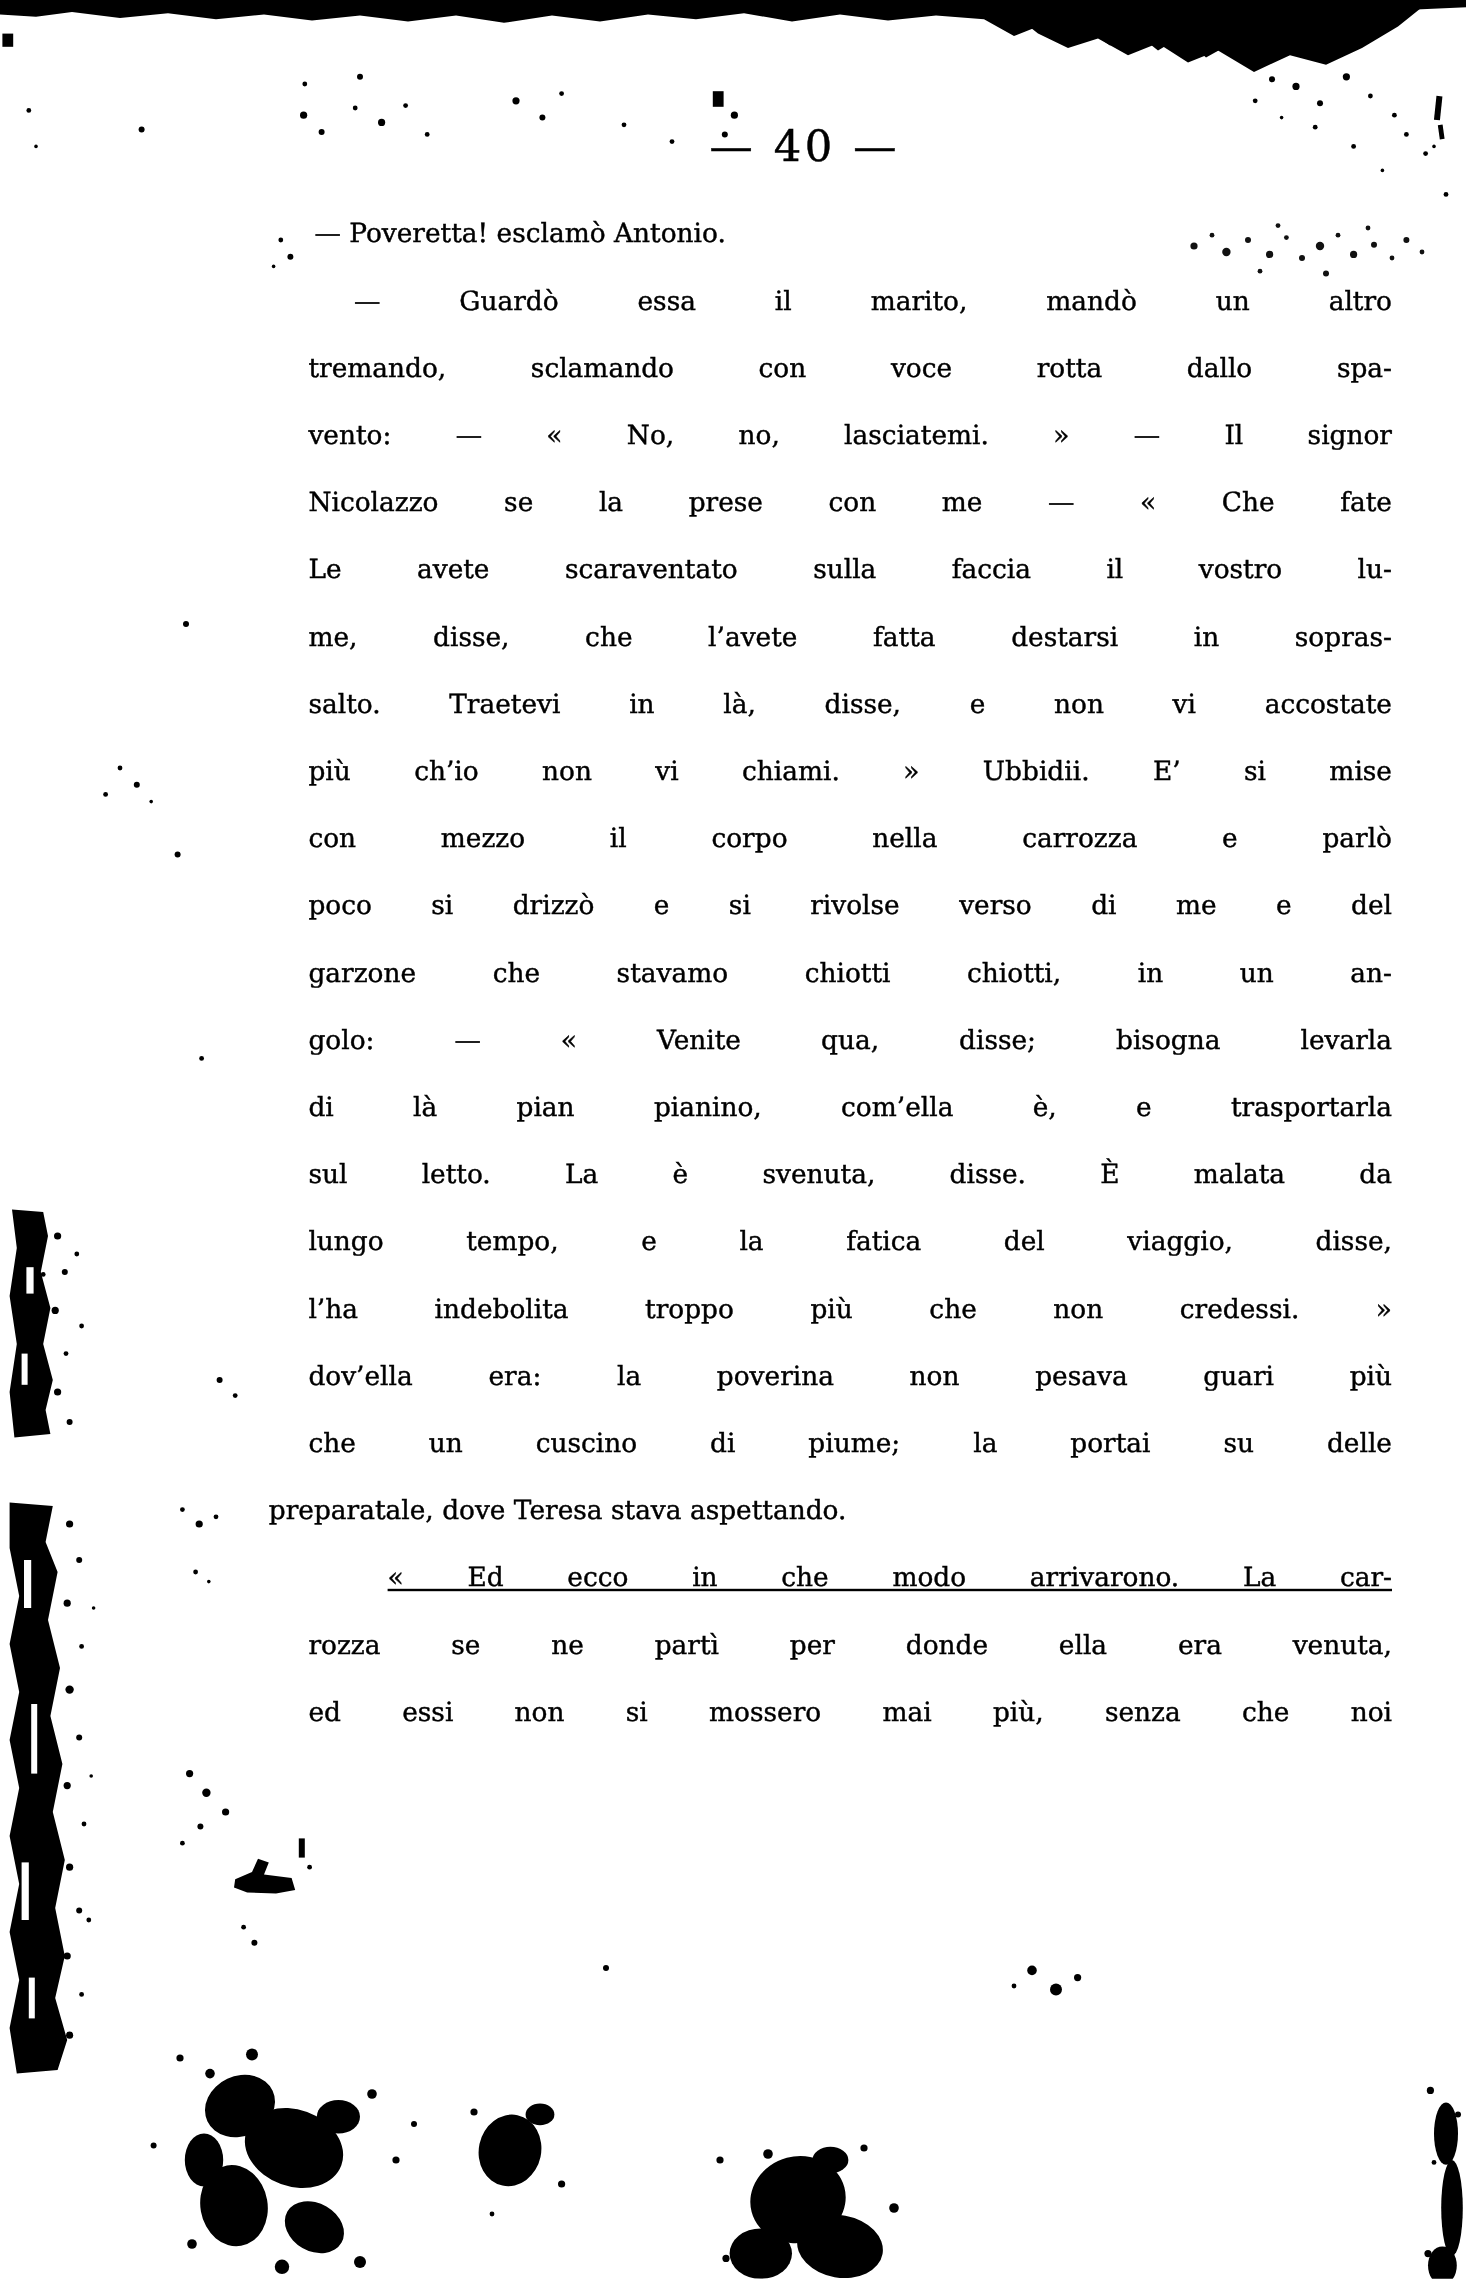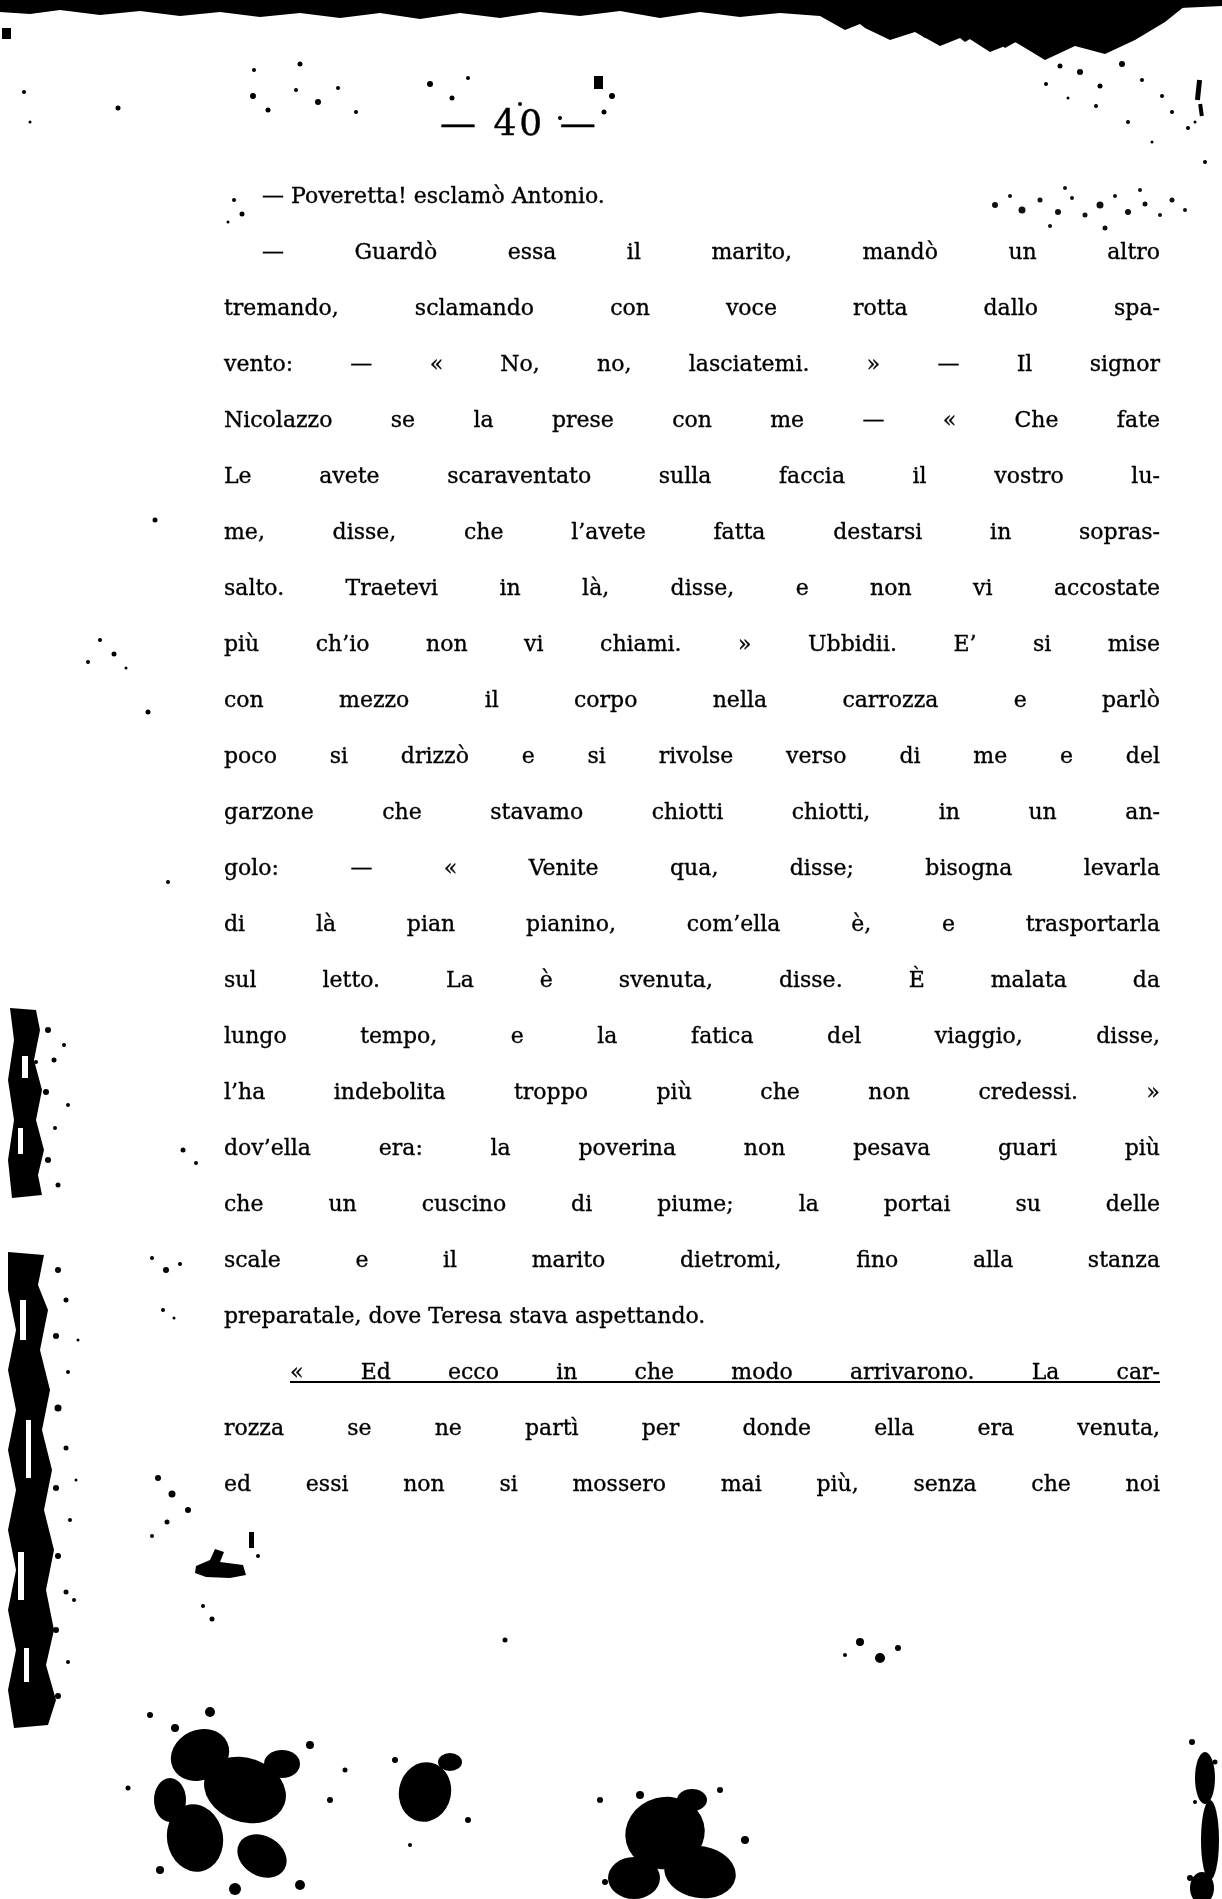--- a/index.html
+++ b/index.html
@@ -8,30 +8,30 @@
     background:#ffffff;
     position:relative;
     overflow:hidden;
     font-family:"DejaVu Serif","Liberation Serif",serif;
     color:#000;
   }
   .page{position:absolute;inset:0;}
   .ink{position:absolute;left:0;top:0;z-index:3;pointer-events:none;}
   .header{
     position:absolute;top:102px;left:440px;width:310px;
-    text-align:left;font-size:36px;letter-spacing:3px;
+    text-align:right;font-size:36px;letter-spacing:3px;
     z-index:2;-webkit-text-stroke:.4px #000;
   }
   .textblock{
     position:absolute;left:224px;top:168px;width:936px;
     font-size:22px;z-index:2;
     -webkit-text-stroke:.35px #000;
   }
   .tline{height:56px;line-height:56px;white-space:normal;}
-  .j{text-align:justify;text-align-last:justify;}
+  .j{text-align:justify;text-align-last:justify;margin-left:33px;}
   .indent1{padding-left:38px;}
   .indent2{padding-left:66px;text-decoration:underline;}
 </style>
 </head>
 <body>
 
 <div class="page">
 
   <svg class="ink" width="1222" height="1899" viewBox="0 0 1222 1899">
 
@@ -244,20 +244,19 @@
     <div class="tline j">con mezzo il corpo nella carrozza e parlò</div>
     <div class="tline j">poco si drizzò e si rivolse verso di me e del</div>
     <div class="tline j">garzone che stavamo chiotti chiotti, in un an-</div>
     <div class="tline j">golo: — « Venite qua, disse; bisogna levarla</div>
     <div class="tline j">di là pian pianino, com’ella è, e trasportarla</div>
     <div class="tline j">sul letto. La è svenuta, disse. È malata da</div>
     <div class="tline j">lungo tempo, e la fatica del viaggio, disse,</div>
     <div class="tline j">l’ha indebolita troppo più che non credessi. »</div>
     <div class="tline j">dov’ella era: la poverina non pesava guari più</div>
     <div class="tline j">che un cuscino di piume; la portai su delle</div>
-    <div class="tline j">scale e il marito dietromi, fino alla stanza</div>
     <div class="tline">preparatale, dove Teresa stava aspettando.</div>
     <div class="tline indent2 j">« Ed ecco in che modo arrivarono. La car-</div>
     <div class="tline j">rozza se ne partì per donde ella era venuta,</div>
     <div class="tline j">ed essi non si mossero mai più, senza che noi</div>
   </div>
 
 </div>
 
 </body></html>

